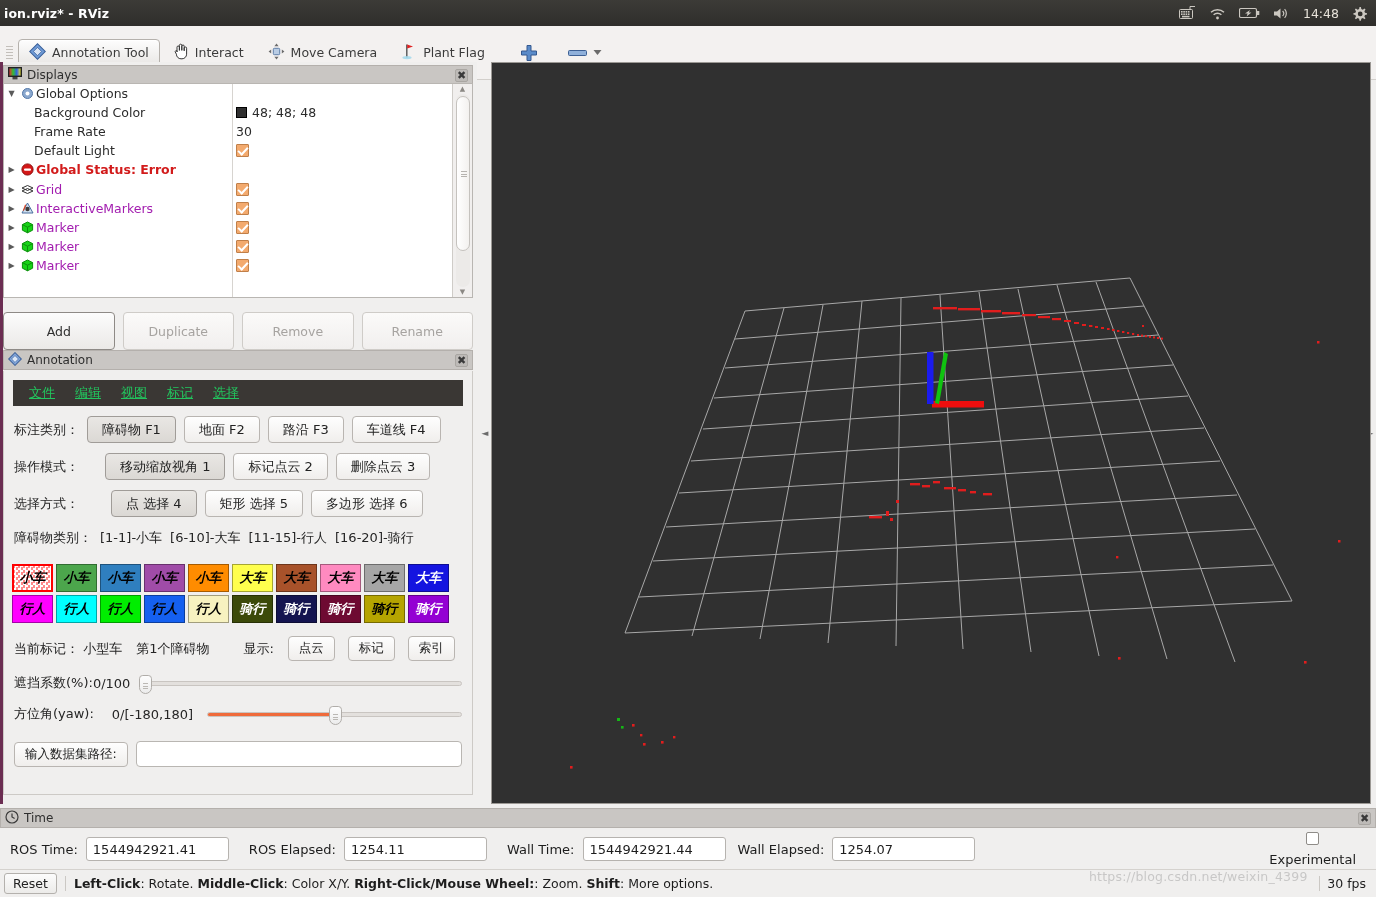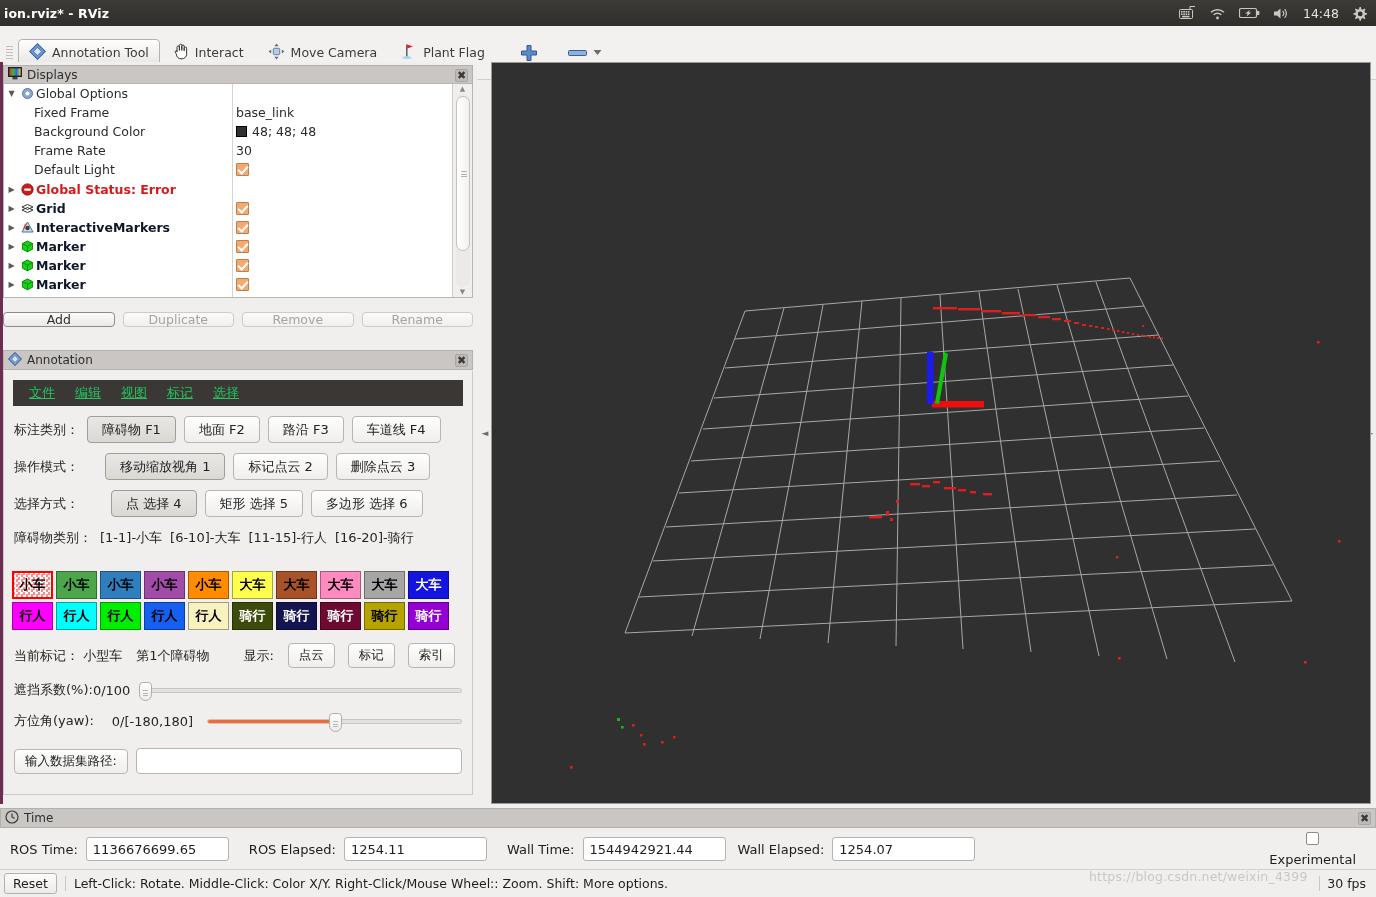--- a/index.html
+++ b/index.html
@@ -70,21 +70,21 @@
     background: #ffffff; border: 1px solid #b9b6b2; display: flex;
   }
   .tree { width: 448px; height: 100%; position: relative; }
   .tree-col-split { position:absolute; left:228px; top:0; width:1px; height:100%; background:#d7d4d0; }
   .row { display: flex; align-items: center; height: 19.1px; font-size: 12.5px; }
   .row .arrow {
     width: 15px; text-align: center; color: #5a5a5a; font-size: 8px; flex: none;
   }
   .row .ico { width: 17px; flex: none; display: flex; align-items: center; justify-content: center; }
   .row .nm { flex: none; color: #2b2b2b; }
-  .row .nm.blue { color: #0f172a; font-weight: bold; }
+  .row .nm.blue { color: #a21caf; font-weight: normal; }
   .row .nm.red  { color: #d21b1b; font-weight: bold; }
   .row .val { position: absolute; left: 232px; color: #2b2b2b; display:flex; align-items:center; gap:5px; }
   .chk {
     width: 13px; height: 13px; background: #f3aa6e;
     border: 1px solid #c07f49; position: relative; border-radius: 1px;
   }
   .chk:after {
     content: ""; position: absolute; left: 3px; top: 0px;
     width: 4px; height: 8px; border: solid #fff; border-width: 0 2px 2px 0;
     transform: rotate(43deg);
@@ -100,21 +100,21 @@
   .vs-thumb {
     position: absolute; left: 0; top: 2px; width: 14px; height: 155px;
     background: linear-gradient(to right,#ffffff,#f3f1ef); border: 1px solid #c5c2be; border-radius: 7px;
   }
   .vs-thumb .grip { position:absolute; left:4px; top:50%; margin-top:-4px; width:6px; }
   .vs-thumb .grip i { display:block; height:1px; background:#b6b3af; margin:1.5px 0; }
 
   
   .btn-row { position: absolute; left: 3px; top: 312px; width: 470px; display: flex; gap: 8px; }
   .gbtn {
-    flex: 1; height: 15px; border-radius: 4px;
+    flex: 1; height: 38px; border-radius: 4px;
     background: linear-gradient(to bottom,#fcfcfc,#ebe9e7);
     border: 1px solid #b6b2ae; color: #2f2f2f; font-size: 12.5px;
     display: flex; align-items: center; justify-content: center; cursor: default;
   }
   .gbtn.dim { color: #a6a3a0; border-color: #cfccc8; background: linear-gradient(to bottom,#fbfaf9,#f1efee); }
   .gbtn.strong { border-color:#8e8a86; }
 
   
   .anno-title { position: absolute; left: 3px; top: 350px; width: 470px; }
   .anno-body {
@@ -134,21 +134,21 @@
     background: linear-gradient(to bottom,#fefefe,#f0eeec);
     border: 1px solid #b9b5b1; font-size: 13px; color: #222; cursor: default;
     display: flex; align-items: center; justify-content: center; white-space: nowrap;
   }
   .pbtn.sel { background: linear-gradient(to bottom,#e9e7e4,#dbd8d4); border-color:#a09c98; }
   .pbtn.sm { height: 25px; padding: 0 10px; font-size: 12.5px; }
 
   .catline { padding: 0 10px; margin-top: 12px; font-size: 13px; color: #252525; }
   .catline .tag { margin-right: 8px; }
 
-  .grid-cats { padding: 0 8px; margin-top: 24px; }
+  .grid-cats { padding: 0 8px; margin-top: 17px; font-style: italic; }
   .cat-row { display: flex; gap: 3px; margin-bottom: 3px; }
   .cat {
     width: 41px; height: 28px; display: flex; align-items: center; justify-content: center;
     font-size: 13px; font-weight: bold; border: 1px solid rgba(0,0,0,.35); cursor: default;
   }
   .cat.selected {
     outline: 2px solid #ff0000; outline-offset: -2px;
     background-image: repeating-conic-gradient(#ffffff 0% 25%, #ff8a8a 0% 50%);
     background-size: 5px 5px;
   }
@@ -203,21 +203,21 @@
     position: absolute; left: 0; top: 869px; width: 1376px; height: 28px;
     background: #f0efee; border-top: 1px solid #d5d2ce;
     display: flex; align-items: center; padding: 0 4px; gap: 8px;
   }
   .reset-btn {
     height: 21px; padding: 0 8px; border-radius: 3px; font-size: 12.5px; color: #222;
     background: linear-gradient(to bottom,#fcfcfc,#ecebe9); border: 1px solid #b4b1ad;
     display: flex; align-items: center; cursor: default;
   }
   .hintbar { flex: 1; font-size: 12.5px; color: #1d1d1d; border-left: 1px solid #cbc8c4; padding-left: 8px; }
-  .hintbar b { font-weight: normal; text-align: center; }
+  .hintbar b { font-weight: bold; text-align: center; }
   .fps {
     font-size: 12.5px; color: #1d1d1d; border-left: 1px solid #cbc8c4; padding-left: 7px; padding-right: 6px;
   }
   .watermark {
     position: absolute; left: 1089px; top: 869px; font-size: 12.5px;
     color: rgba(150,150,150,.45); letter-spacing: .2px; white-space: nowrap;
     pointer-events: none;
   }
 </style>
 </head>
@@ -381,27 +381,20 @@
     <div class="row" style="position: relative;">
           <span class="arrow">▼</span>
           <span class="ico">
             <svg width="13" height="13" viewBox="0 0 13 13">
               <circle cx="6.5" cy="6.5" r="5" fill="#8aa8cf" stroke="#5478a8"></circle>
               <circle cx="6.5" cy="6.5" r="2" fill="#fff"></circle>
             </svg>
           </span>
           <span class="nm">Global Options</span>
           <span class="val"></span>
-        </div>
-        <div class="row" style="position: relative;">
-          <span class="arrow" style="width: 30px;"></span>
-          <span class="nm">Fixed Frame</span>
-          <span class="val">
-            <span>base_link</span>
-          </span>
         </div>
         <div class="row" style="position: relative;">
           <span class="arrow" style="width: 30px;"></span>
           <span class="nm">Background Color</span>
           <span class="val">
             <span class="swatch" style="background: rgb(48, 48, 48);"></span>
             <span>48; 48; 48</span>
           </span>
         </div>
         <div class="row" style="position: relative;">
@@ -751,21 +744,21 @@
           <circle cx="7" cy="7" r="6" fill="none" stroke="#3b3b3b" stroke-width="1.2"></circle>
           <path d="M7 3.4 L7 7 L9.6 8.6" fill="none" stroke="#3b3b3b" stroke-width="1.2"></path>
         </svg>
     </span>
     <span>Time</span>
     <span class="pt-x">✖</span>
   </div>
 
   <div class="time-body" id="time-body">
     <span class="tl">ROS Time:</span>
-      <span class="time-in">1136676699.65</span>
+      <span class="time-in">1544942921.41</span>
       <span class="tl" style="margin-left: 12px;">ROS Elapsed:</span>
       <span class="time-in">1254.11</span>
       <span class="tl" style="margin-left: 12px;">Wall Time:</span>
       <span class="time-in">1544942921.44</span>
       <span class="tl" style="margin-left: 4px;">Wall Elapsed:</span>
       <span class="time-in">1254.07</span>
       <div class="expbox">
       <span class="cbx"></span>
       <span class="tl">Experimental</span>
     </div>

